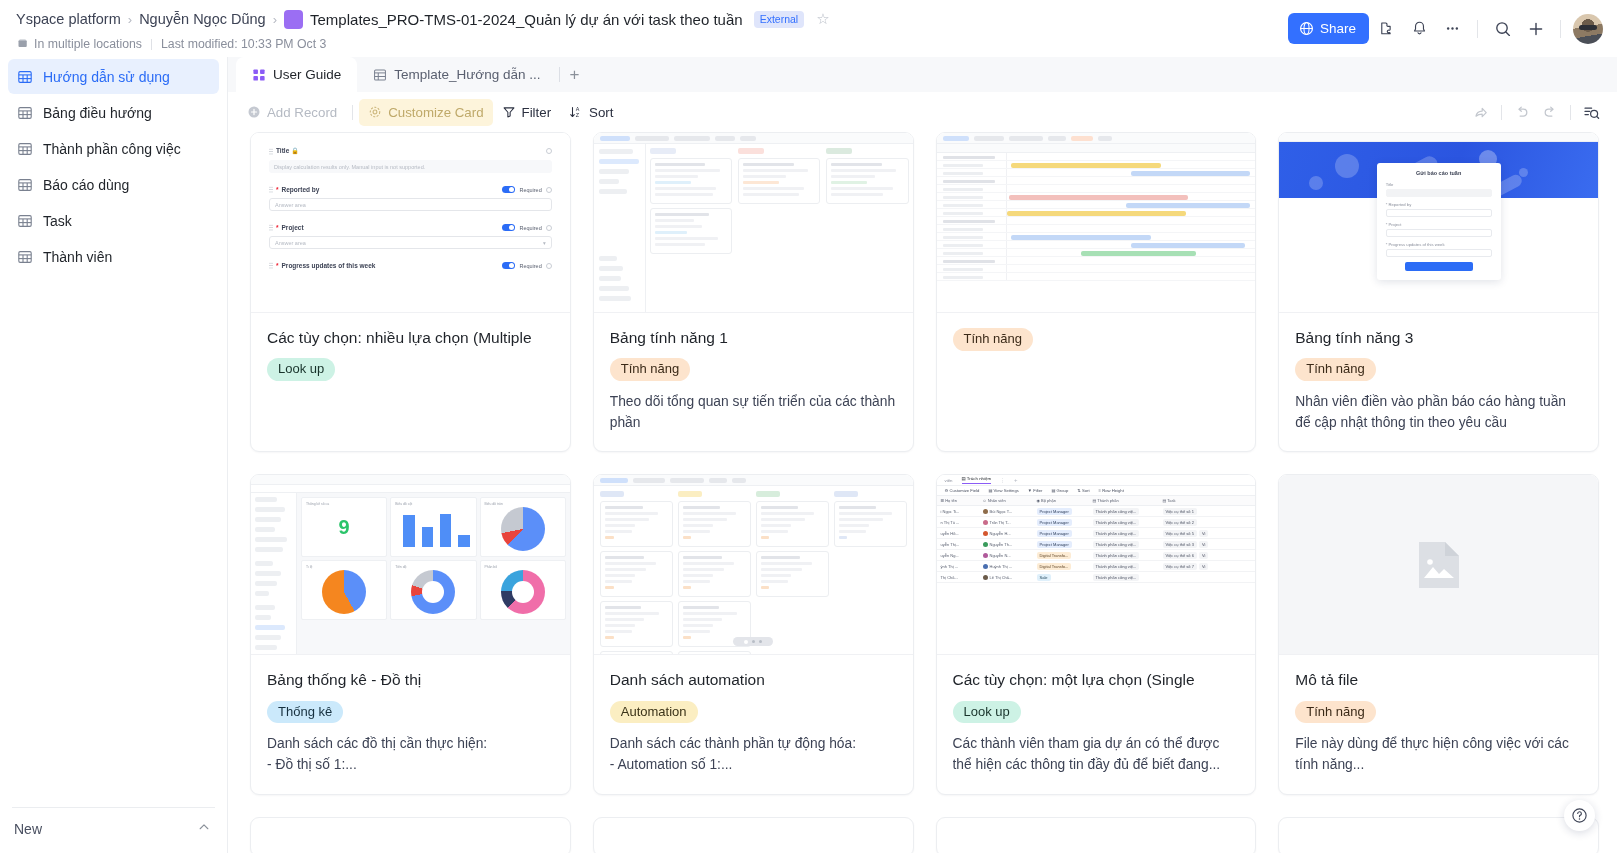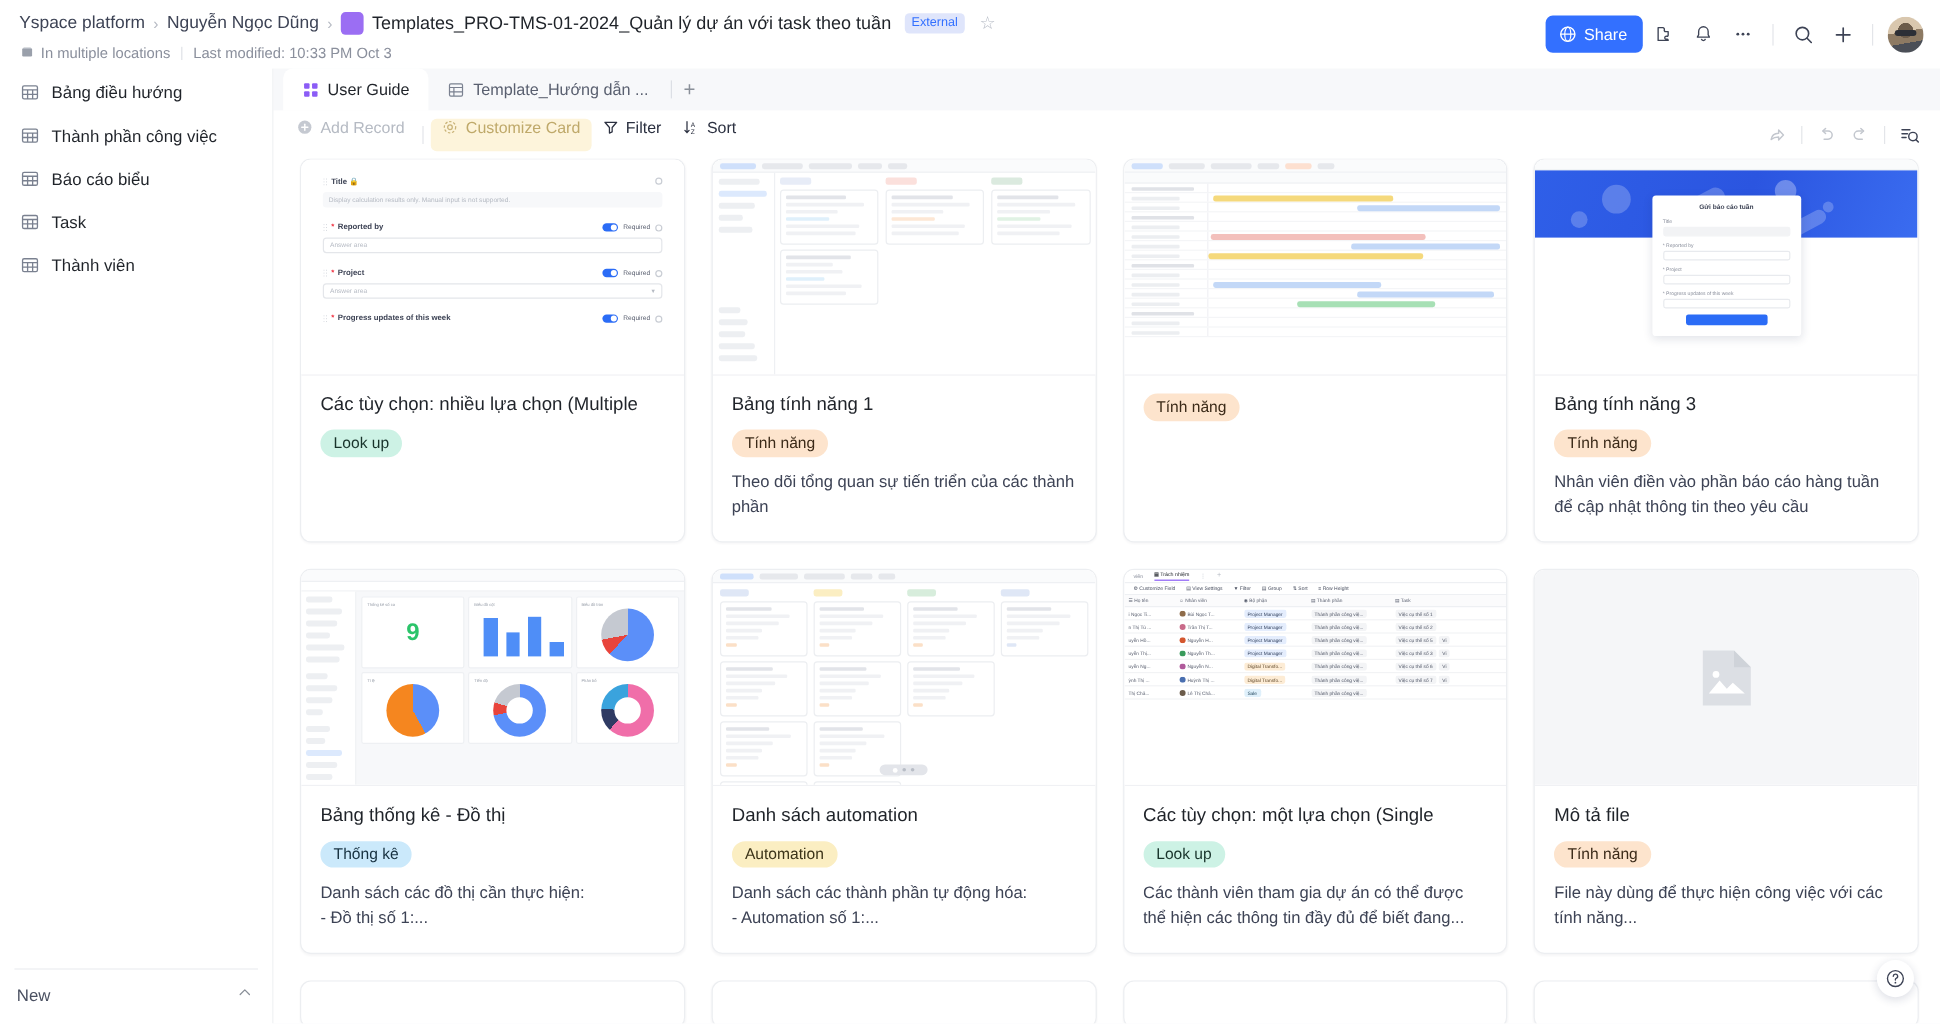--- a/index.html
+++ b/index.html
@@ -122,21 +122,21 @@
   .tab-divider { width: 1px; height: 15px; background: #dcdfe5; align-self: center; margin: 0 2px; }
   .tab-add { width: 26px; height: 26px; display: flex; align-items: center; justify-content: center;
     color: #8a9099; font-size: 17px; cursor: pointer; align-self: center; border-radius:5px;}
 
   .canvas { flex: 1; min-height: 0; background: #fff; border-radius: 0; display: flex; flex-direction: column; }
   .toolbar {
     height: 40px; flex: 0 0 40px; display: flex; align-items: center; gap: 0;
     padding: 0 12px 0 10px;
   }
   .tb-item {
-    display: flex; gap: 6px; height: 27px; padding: 0 9px;
+    display: flex; align-items: center; gap: 6px; height: 27px; padding: 0 9px;
     border-radius: 5px; font-size: 13.3px; cursor: pointer; white-space: nowrap;
   }
   .tb-item.disabled { color: #b5bac3; cursor: default; }
   .tb-item.highlight { background: #fdf4db; color: #bfa96a; }
   .tb-item.normal { color: #2b3040; }
   .tb-gap { width: 1px; height: 15px; background: #e3e5e9; margin: 0 6px; }
   .tb-spacer { flex: 1; }
   .tb-ico-btn {
     width: 28px; height: 27px; display: flex; align-items: center; justify-content: center;
     color: #c3c7ce; cursor: pointer; border-radius: 5px;
@@ -344,20 +344,32 @@
       <span class="tb-sep"></span>
       <div class="avatar"></div>
     </div>
   </div>
 
   <div class="body">
 
     <div class="sidebar">
 
       <div class="nav">
+        <div class="nav-item active">
+          <span class="grid-ico">
+              <svg width="16" height="16" viewBox="0 0 16 16">
+                <rect x="1.8" y="2.6" width="12.4" height="10.8" rx="1.3" fill="none" stroke="currentColor" stroke-width="1.1"></rect>
+                <line x1="1.8" y1="5.9" x2="14.2" y2="5.9" stroke="currentColor" stroke-width="1.1"></line>
+                <line x1="6" y1="5.9" x2="6" y2="13.4" stroke="currentColor" stroke-width="1.1"></line>
+                <line x1="10.2" y1="5.9" x2="10.2" y2="13.4" stroke="currentColor" stroke-width="1.1"></line>
+                <line x1="1.8" y1="9.6" x2="14.2" y2="9.6" stroke="currentColor" stroke-width="1.1"></line>
+              </svg>
+            </span>
+          <span>Hướng dẫn sử dụng</span>
+        </div>
         <div class="nav-item">
           <span class="grid-ico">
               <svg width="16" height="16" viewBox="0 0 16 16">
                 <rect x="1.8" y="2.6" width="12.4" height="10.8" rx="1.3" fill="none" stroke="currentColor" stroke-width="1.1"></rect>
                 <line x1="1.8" y1="5.9" x2="14.2" y2="5.9" stroke="currentColor" stroke-width="1.1"></line>
                 <line x1="6" y1="5.9" x2="6" y2="13.4" stroke="currentColor" stroke-width="1.1"></line>
                 <line x1="10.2" y1="5.9" x2="10.2" y2="13.4" stroke="currentColor" stroke-width="1.1"></line>
                 <line x1="1.8" y1="9.6" x2="14.2" y2="9.6" stroke="currentColor" stroke-width="1.1"></line>
               </svg>
             </span>
@@ -378,21 +390,21 @@
         <div class="nav-item">
           <span class="grid-ico">
               <svg width="16" height="16" viewBox="0 0 16 16">
                 <rect x="1.8" y="2.6" width="12.4" height="10.8" rx="1.3" fill="none" stroke="currentColor" stroke-width="1.1"></rect>
                 <line x1="1.8" y1="5.9" x2="14.2" y2="5.9" stroke="currentColor" stroke-width="1.1"></line>
                 <line x1="6" y1="5.9" x2="6" y2="13.4" stroke="currentColor" stroke-width="1.1"></line>
                 <line x1="10.2" y1="5.9" x2="10.2" y2="13.4" stroke="currentColor" stroke-width="1.1"></line>
                 <line x1="1.8" y1="9.6" x2="14.2" y2="9.6" stroke="currentColor" stroke-width="1.1"></line>
               </svg>
             </span>
-          <span>Báo cáo biểu</span>
+          <span>Báo cáo dùng</span>
         </div>
         <div class="nav-item">
           <span class="grid-ico">
               <svg width="16" height="16" viewBox="0 0 16 16">
                 <rect x="1.8" y="2.6" width="12.4" height="10.8" rx="1.3" fill="none" stroke="currentColor" stroke-width="1.1"></rect>
                 <line x1="1.8" y1="5.9" x2="14.2" y2="5.9" stroke="currentColor" stroke-width="1.1"></line>
                 <line x1="6" y1="5.9" x2="6" y2="13.4" stroke="currentColor" stroke-width="1.1"></line>
                 <line x1="10.2" y1="5.9" x2="10.2" y2="13.4" stroke="currentColor" stroke-width="1.1"></line>
                 <line x1="1.8" y1="9.6" x2="14.2" y2="9.6" stroke="currentColor" stroke-width="1.1"></line>
               </svg>

